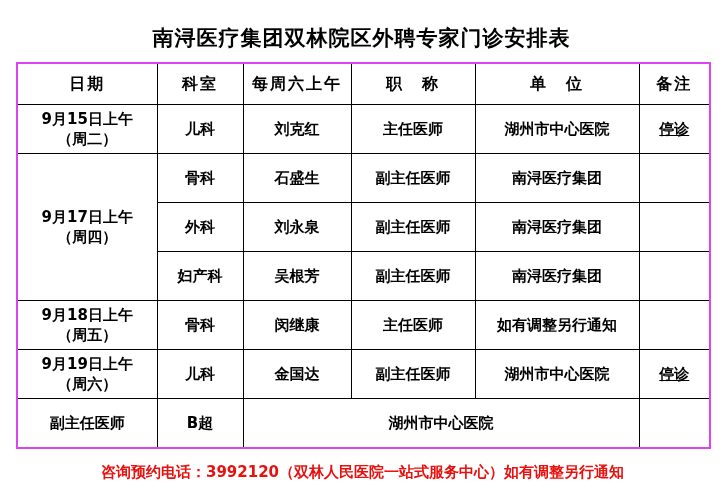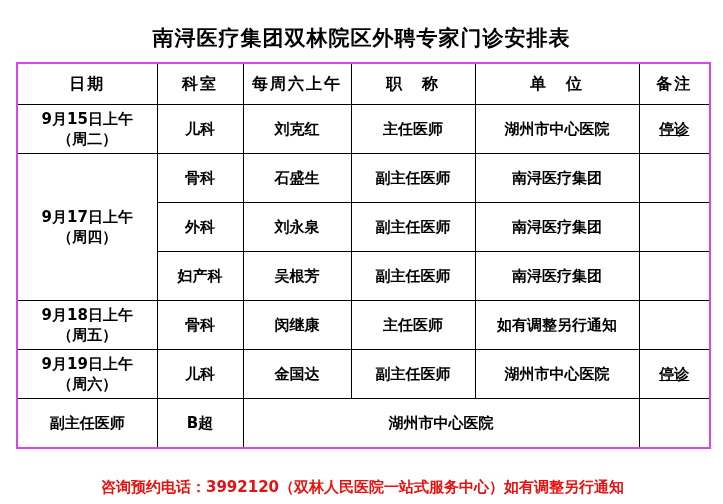--- a/index.html
+++ b/index.html
@@ -63,21 +63,21 @@
     display: block;
   }
   .note-red {
     color: #e8110f;
     font-weight: bold;
     font-size: 15px;
     text-decoration: underline;
   }
   .footer {
     width: 693px;
-    margin: 15px auto;
+    margin: 0 auto;
     text-align: center;
     color: #e8110f;
     font-weight: bold;
     font-size: 15px;
     padding-top: 14px;
     letter-spacing: 0px;
   }
   .col-date { width: 140px; }
   .col-dept { width: 86px; }
   .col-name { width: 108px; }

